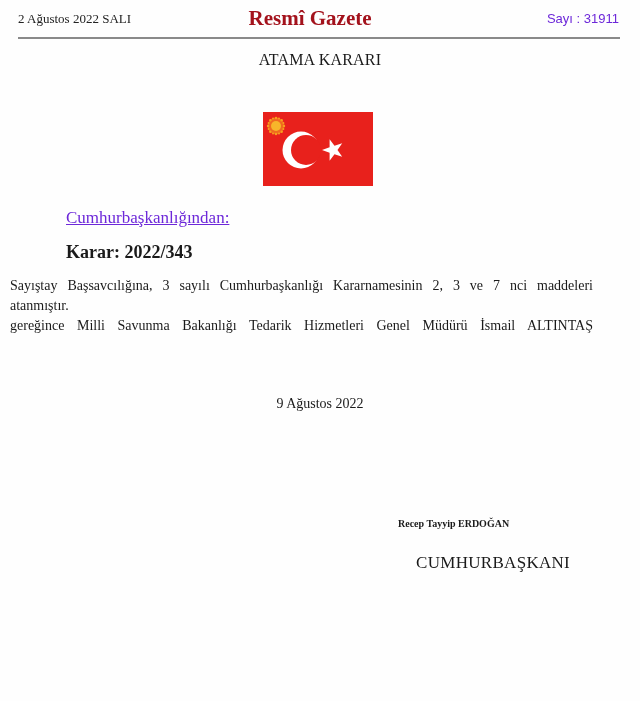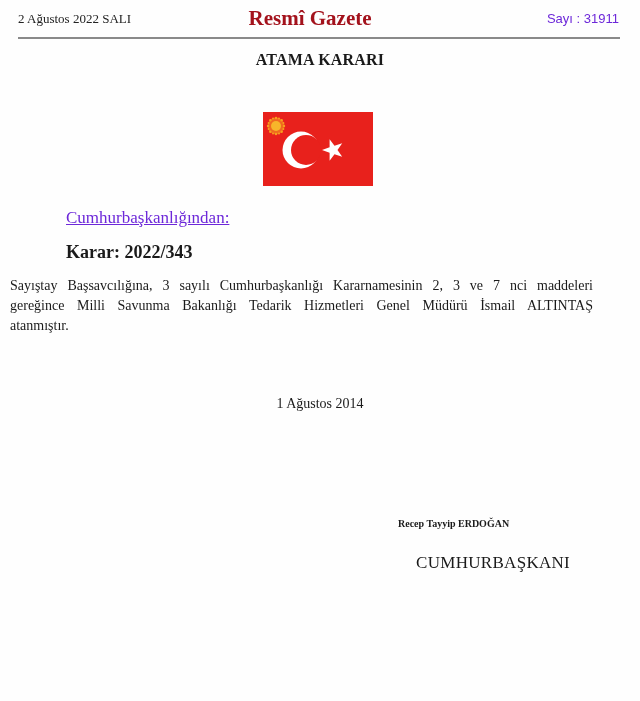--- a/index.html
+++ b/index.html
@@ -5,21 +5,21 @@
     html, body { margin: 0; padding: 0; }
     body {
       width: 640px; height: 701px; background: #fefefe; position: relative;
       overflow: hidden; color: #1a1a1a;
     }
     .abs { position: absolute; }
     .hdr-date { left: 18px; top: 11px; font-family: Liberation Serif, serif; font-size: 13px; color: #222; }
     .hdr-title { left: 0; width: 620px; top: 6px; text-align: center; font-family: "Liberation Serif", serif; font-weight: bold; font-size: 21px; color: #a3121c; }
     .hdr-issue { right: 21px; top: 11px; font-family: "Liberation Sans", sans-serif; font-size: 13px; color: #6d28d9; }
     .hdr-rule { left: 18px; top: 37px; width: 602px; height: 2px; background: #8a8a8a; }
-    .doc-title { left: 0; width: 640px; top: 51px; text-align: center; font-family: "Liberation Serif", serif; font-weight: bold; font-size: 16px; letter-spacing: 0.2px; }
+    .doc-title { left: 0; width: 640px; top: 51px; text-align: center; font-family: "Liberation Serif", serif; font-weight: normal; font-size: 16px; letter-spacing: 0.2px; }
     .flag { left: 263px; top: 112px; width: 110px; height: 74px; }
     .issuer { left: 66px; top: 208px; font-family: "Liberation Serif", serif; font-size: 17px; text-decoration: underline; color: #6d28d9; }
     .decision { left: 66px; top: 242px; font-family: "Liberation Serif", serif; font-weight: bold; font-size: 18px; }
     .body-text {
       left: 10px; top: 276px; width: 583px; font-family: "Liberation Serif", serif; font-size: 14px; line-height: 20px;
       text-align: justify; text-align-last: left;
     }
     .body-text .ln { display: block; text-align: justify; text-align-last: justify; }
     .body-text .ln.last { text-align-last: left; }
     .signdate { left: 0; width: 640px; top: 396px; text-align: center; font-family: "Liberation Serif", serif; font-size: 14px; }
@@ -70,19 +70,19 @@
 
     <polygon fill="#ffffff" points="60,38 67.6,35.3 67.6,27.3 72.5,33.7 80.2,31.3 75.5,38 80.2,44.7 72.5,42.3 67.6,48.7 67.6,40.7" transform="translate(-1,0) scale(1) "></polygon>
   </svg>
 </div>
 
 <div class="abs issuer">Cumhurbaşkanlığından:</div>
 <div class="abs decision">Karar: 2022/343</div>
 
 <div class="abs body-text">
   <span class="ln">Sayıştay Başsavcılığına, 3 sayılı Cumhurbaşkanlığı Kararnamesinin 2, 3 ve 7 nci maddeleri</span>
+  <span class="ln last">atanmıştır.</span>
   <span class="ln">gereğince Milli Savunma Bakanlığı Tedarik Hizmetleri Genel Müdürü İsmail ALTINTAŞ</span>
-  <span class="ln last">atanmıştır.</span>
 </div>
 
-<div class="abs signdate">1 Ağustos 2014</div>
+<div class="abs signdate">9 Ağustos 2022</div>
 <div class="abs signer">Recep Tayyip ERDOĞAN</div>
 <div class="abs signer-title">CUMHURBAŞKANI</div>
 
 </body></html>

